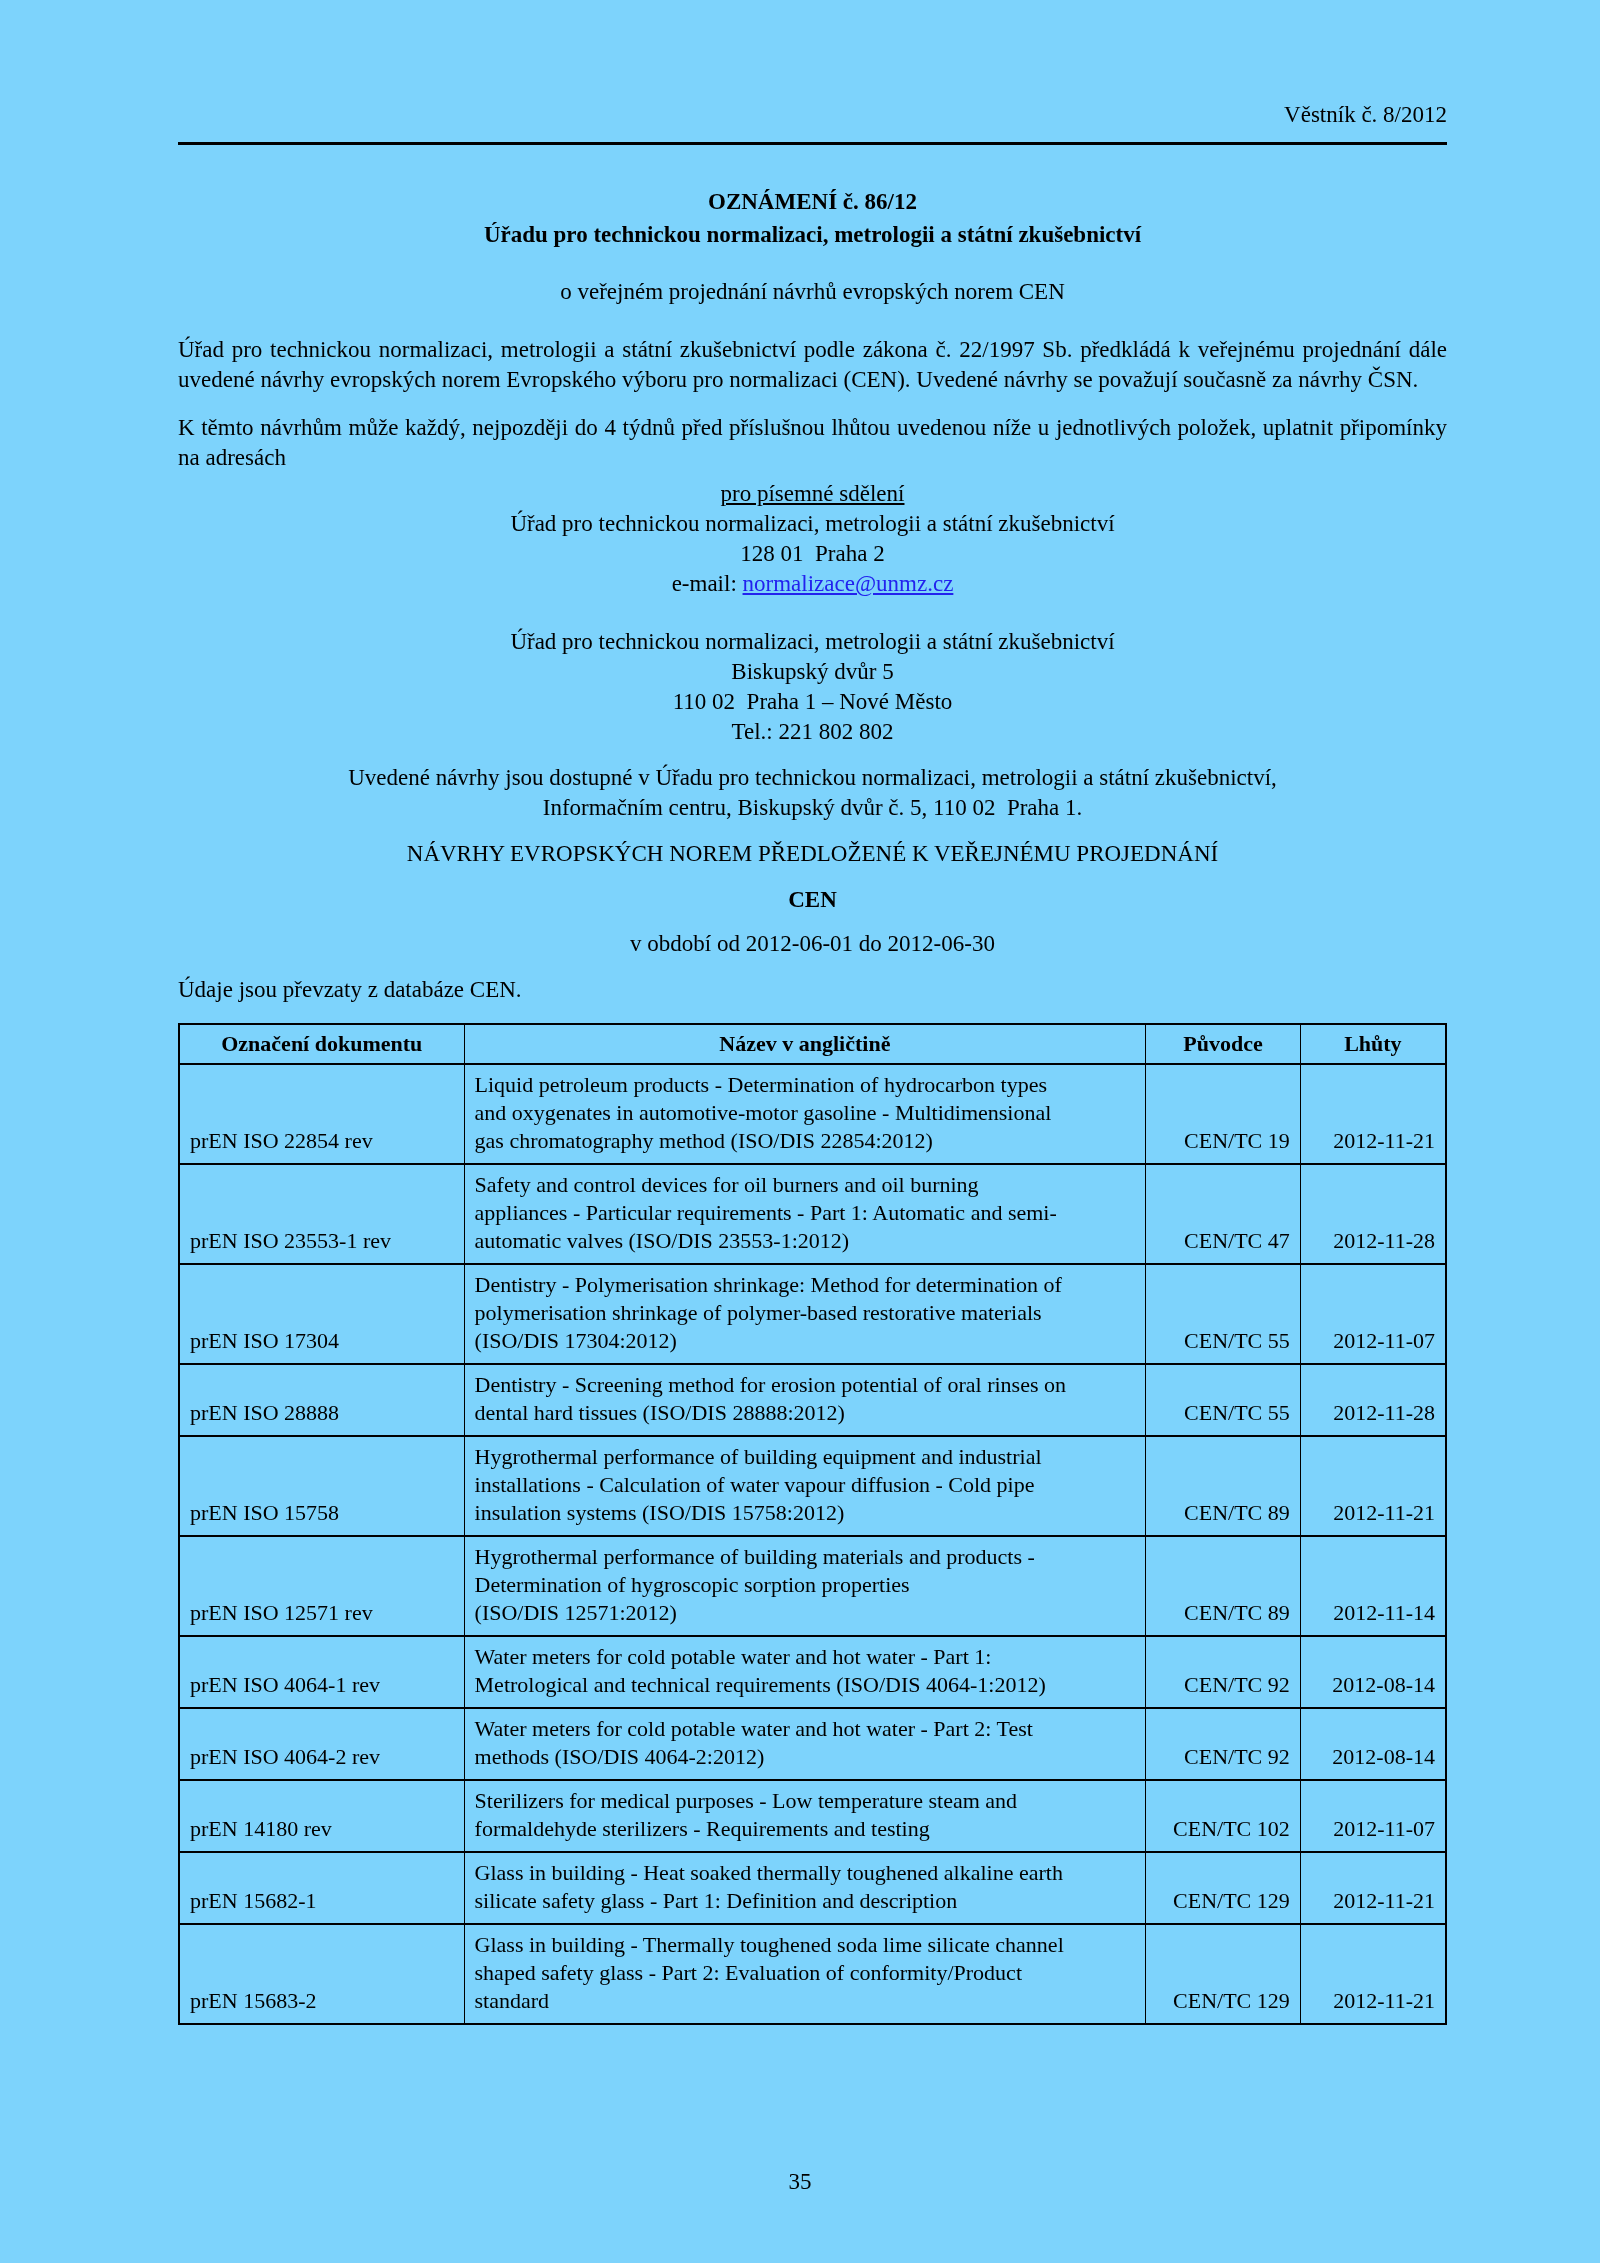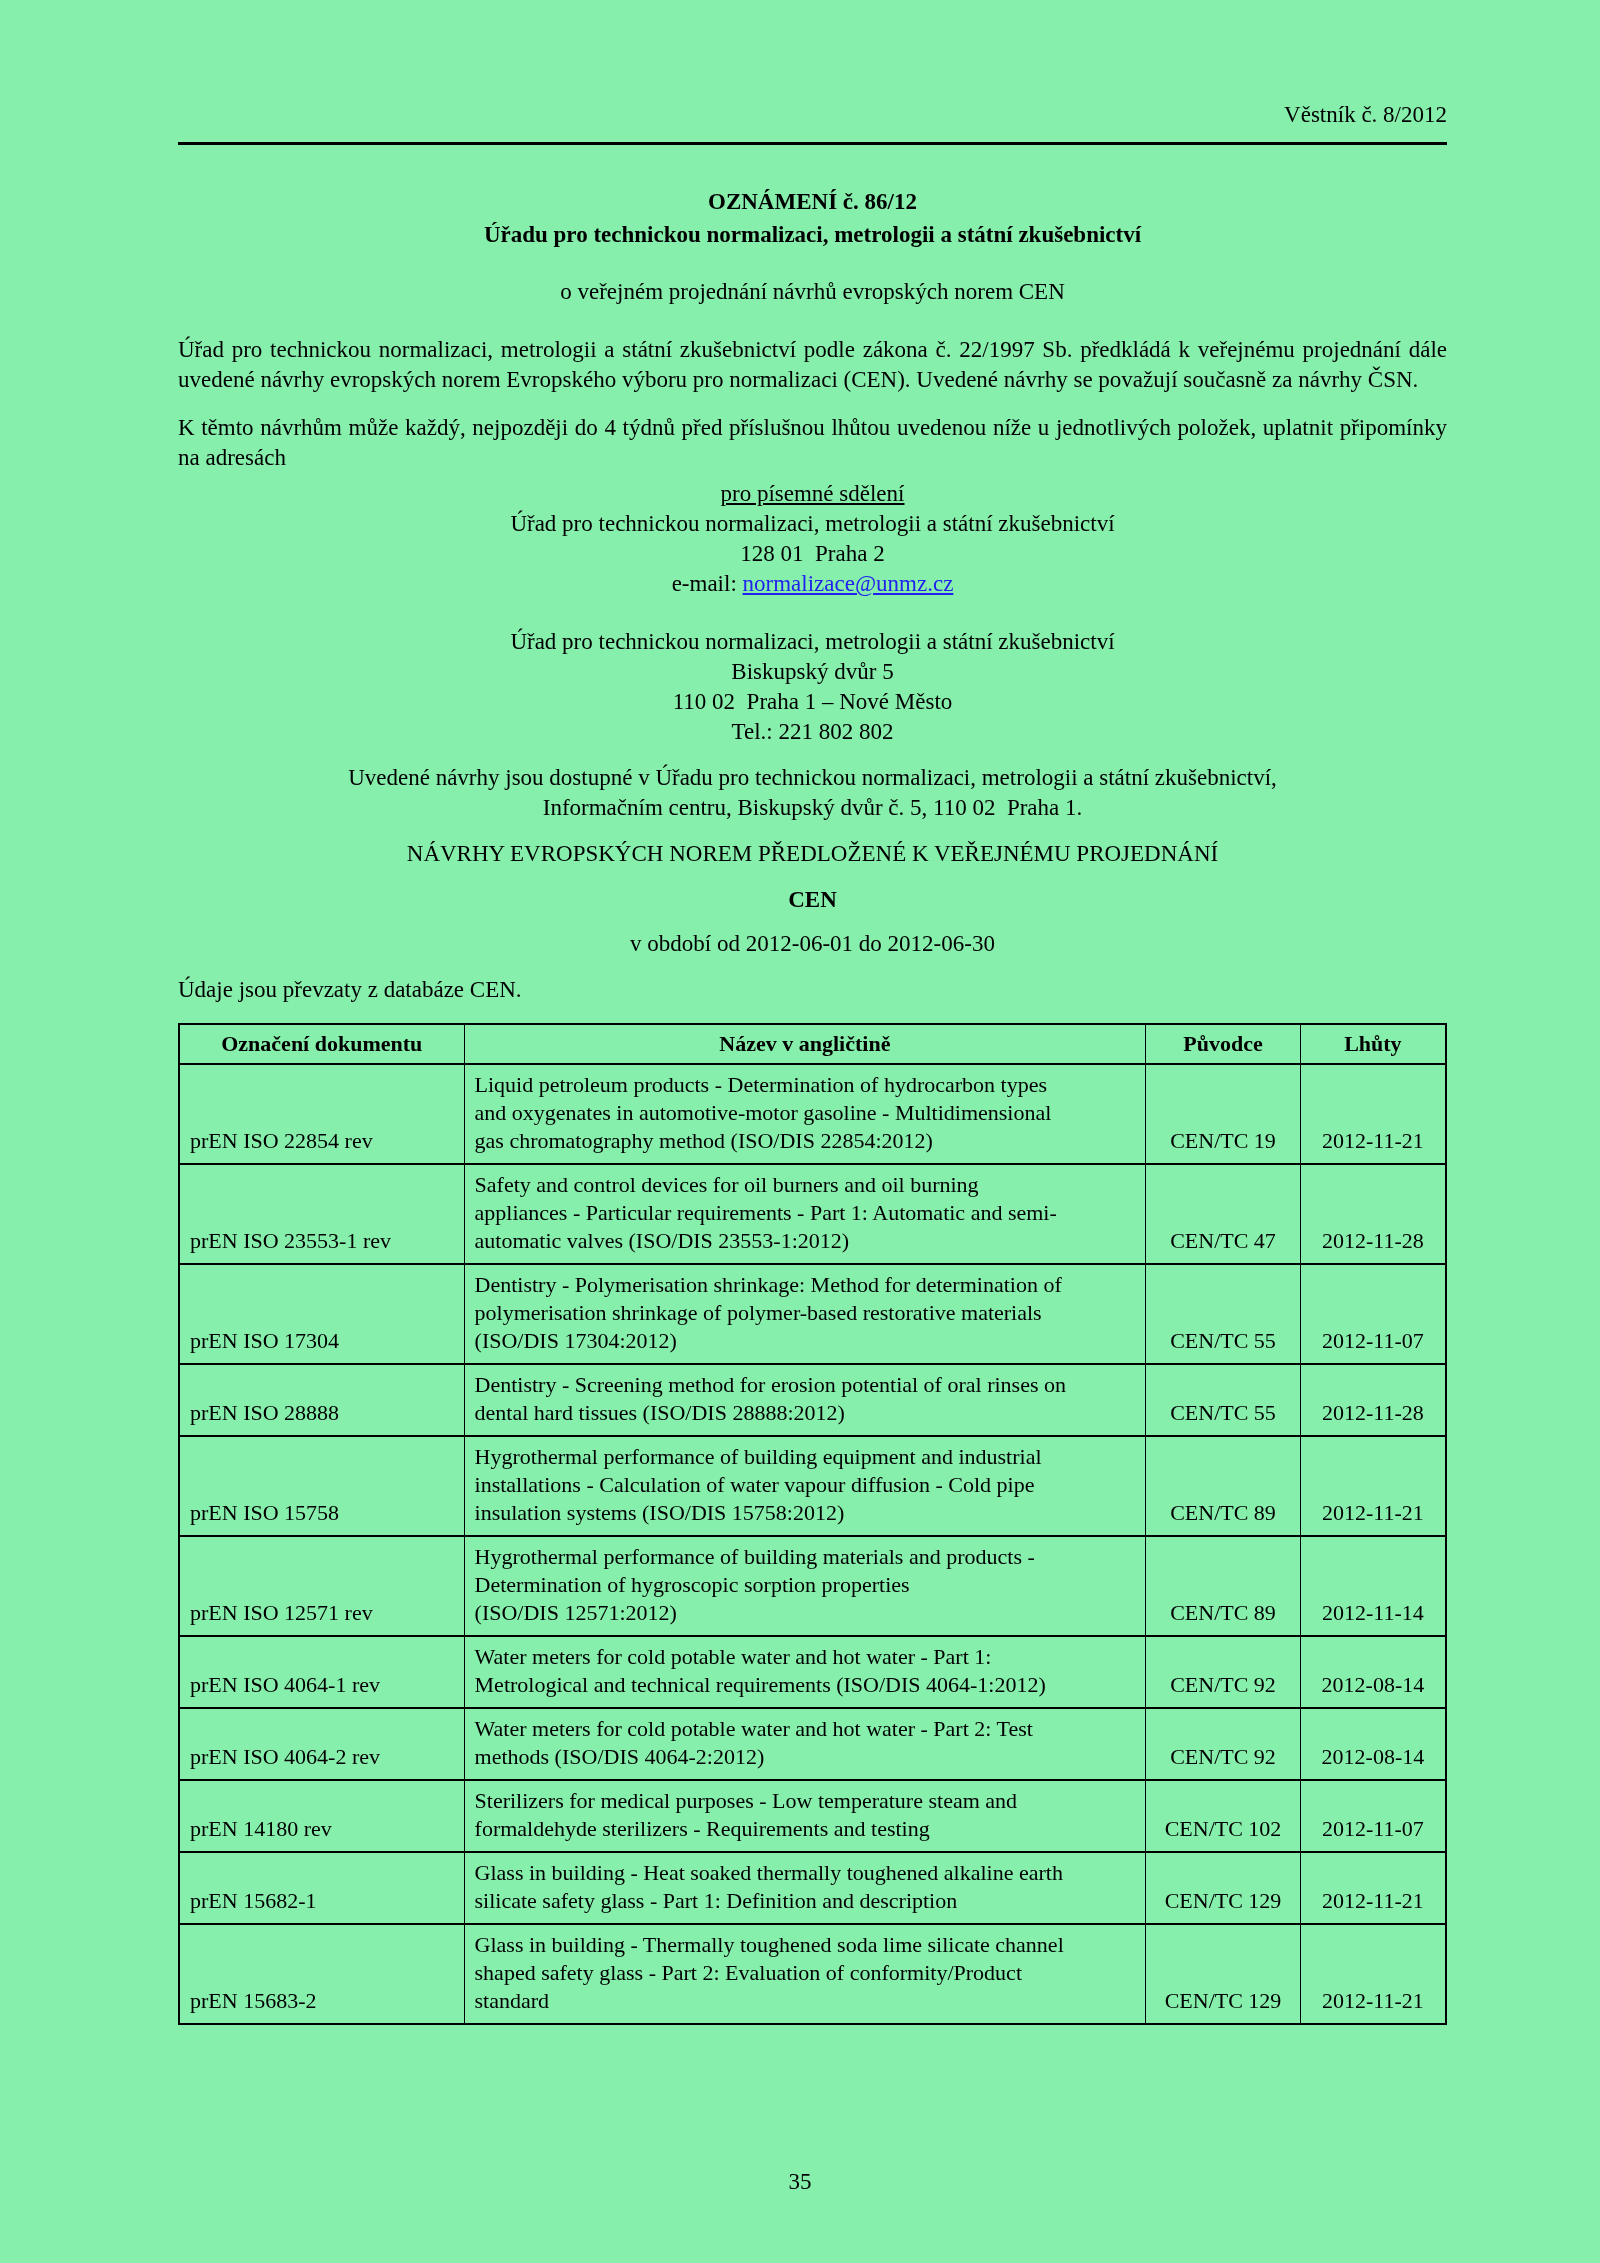--- a/index.html
+++ b/index.html
@@ -1,19 +1,19 @@
 <!DOCTYPE html>
 <html lang="cs"><head>
 <meta charset="utf-8">
 <style>
   * { margin:0; padding:0; box-sizing:border-box; }
   html,body { background:#ffffff; }
   .page {
     width:1600px; height:2263px;
-    background:#86efac; color:#000000;
+    background:#7dd3fc; color:#000000;
     font-family:"Liberation Serif", serif;
     padding:100px 153px 0 178px;
     position:relative;
     margin:0 auto;
   }
   .header-right {
     text-align:right; font-size:23px; line-height:30px;
   }
   .header-rule {
     margin-top:12px; height:2px;
@@ -67,21 +67,21 @@
     border-top:2px solid #000; border-bottom:2px solid #000;
   }
   table.standards th {
     font-weight:bold; text-align:center; vertical-align:middle;
     padding:5px 12px; line-height:28px;
   }
   table.standards td {
     vertical-align:bottom; padding:6px 10px 8px 10px; line-height:28px;
   }
   td.cell-title { white-space:pre-line; padding-left:14px; }
-  td.cell-originator, td.cell-deadline { text-align:center; white-space:nowrap; }
+  td.cell-originator, td.cell-deadline { text-align:right; white-space:nowrap; }
   col.c-designation { width:22.5%; }
   col.c-title       { width:53.8%; }
   col.c-originator  { width:12.2%; }
   col.c-deadline    { width:11.5%; }
   .footer-page {
     position:absolute; left:0; right:0; bottom:66px;
     text-align:center; font-size:23px; line-height:30px;
   }
 </style>
 </head>

